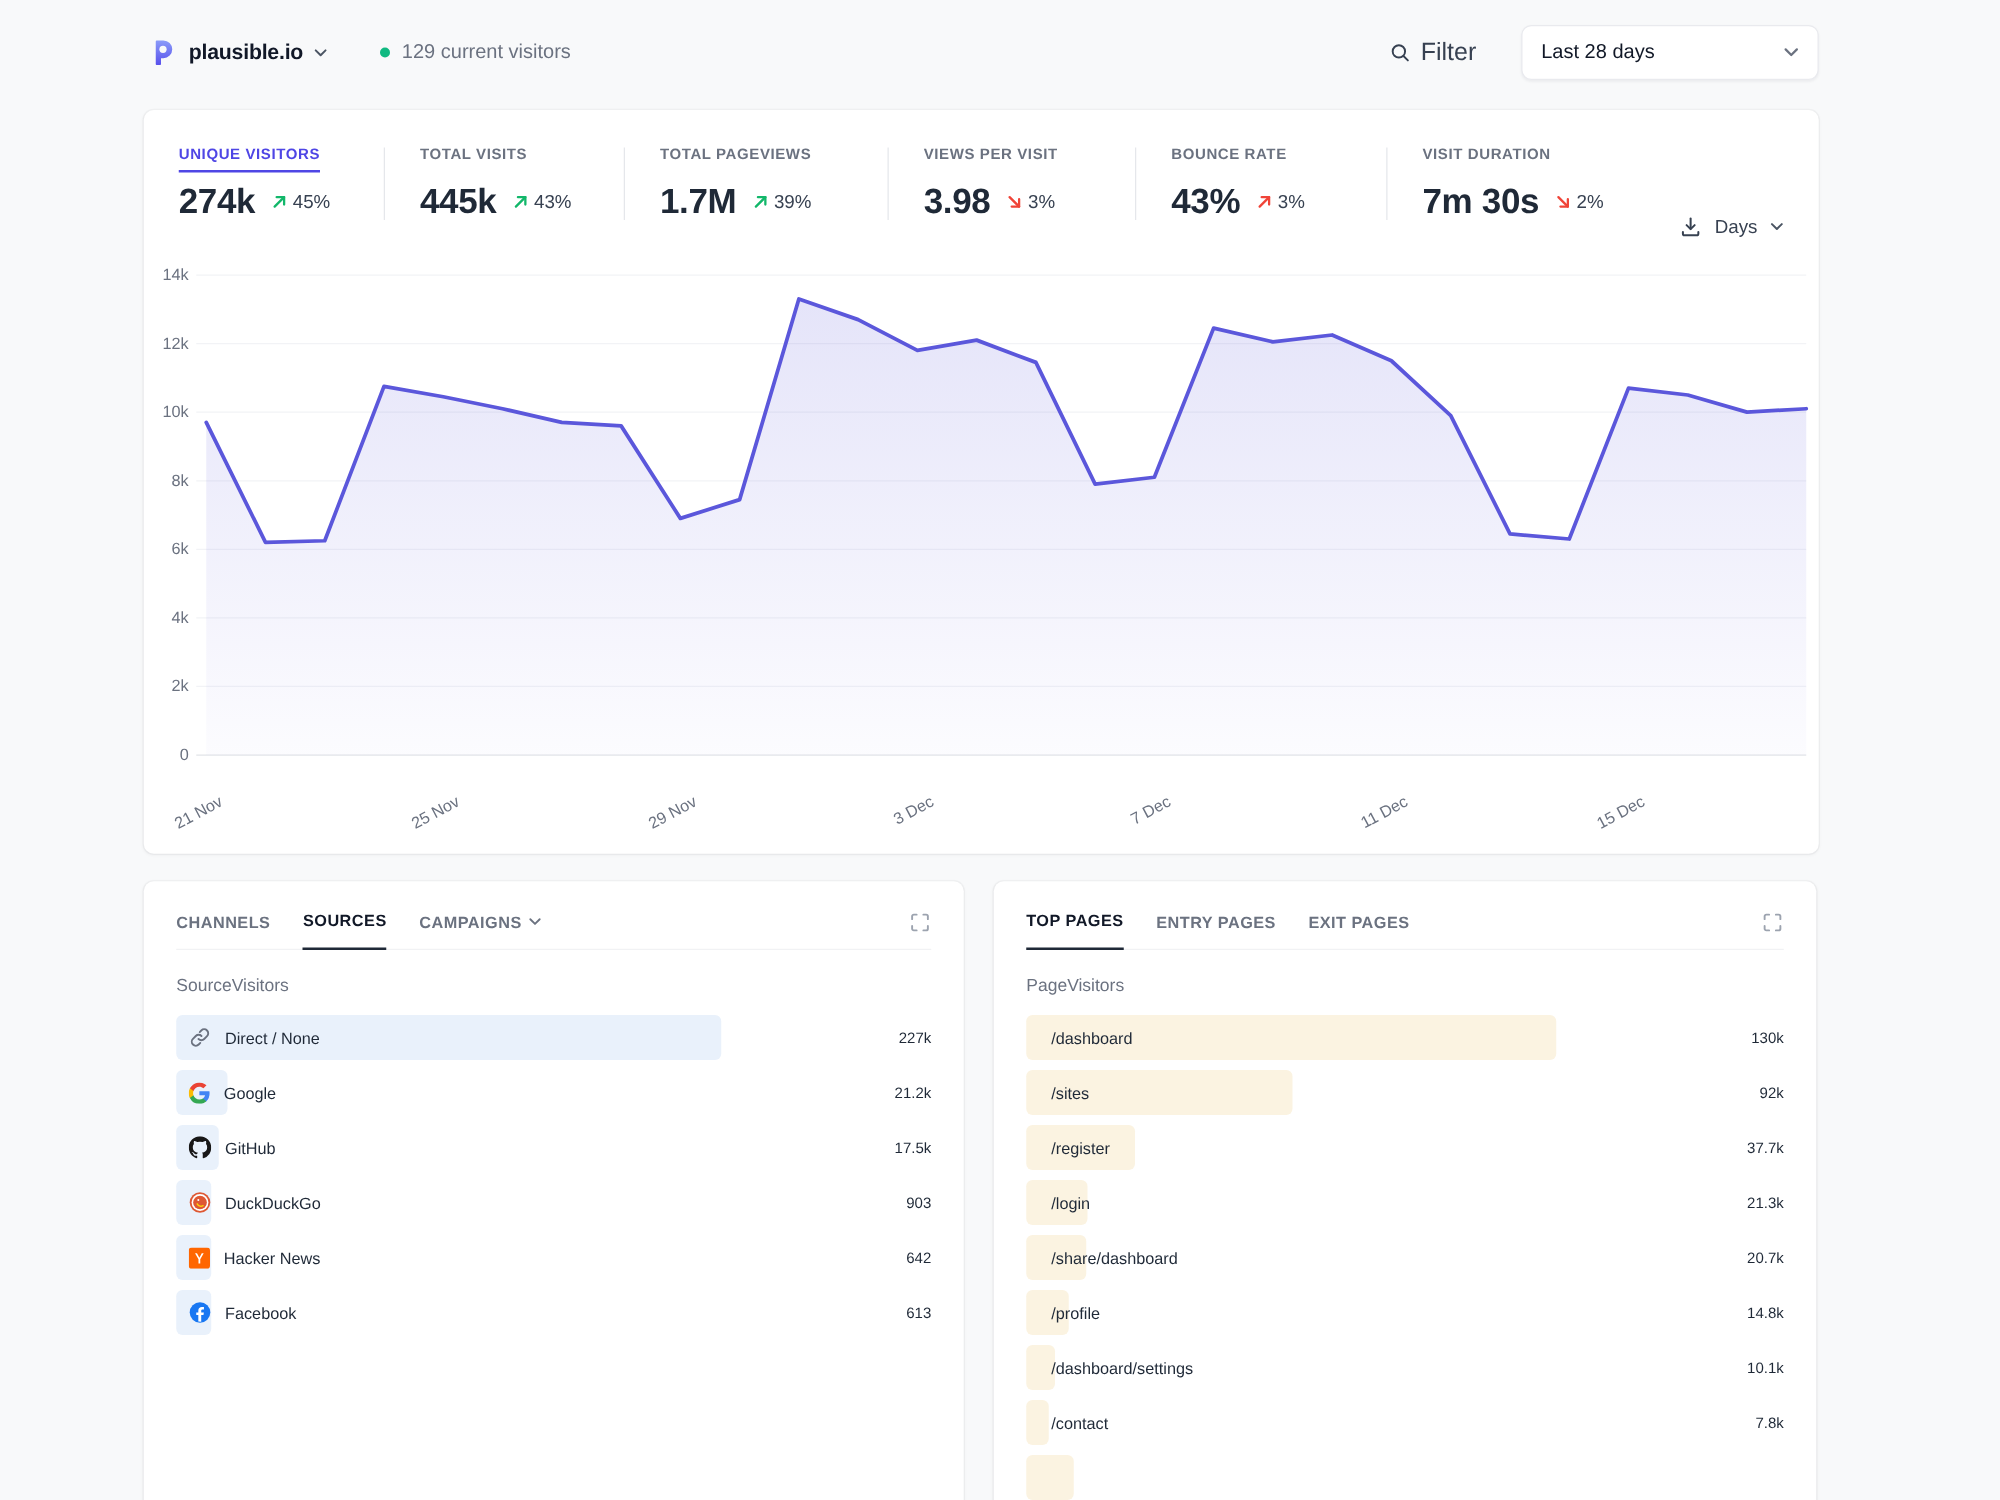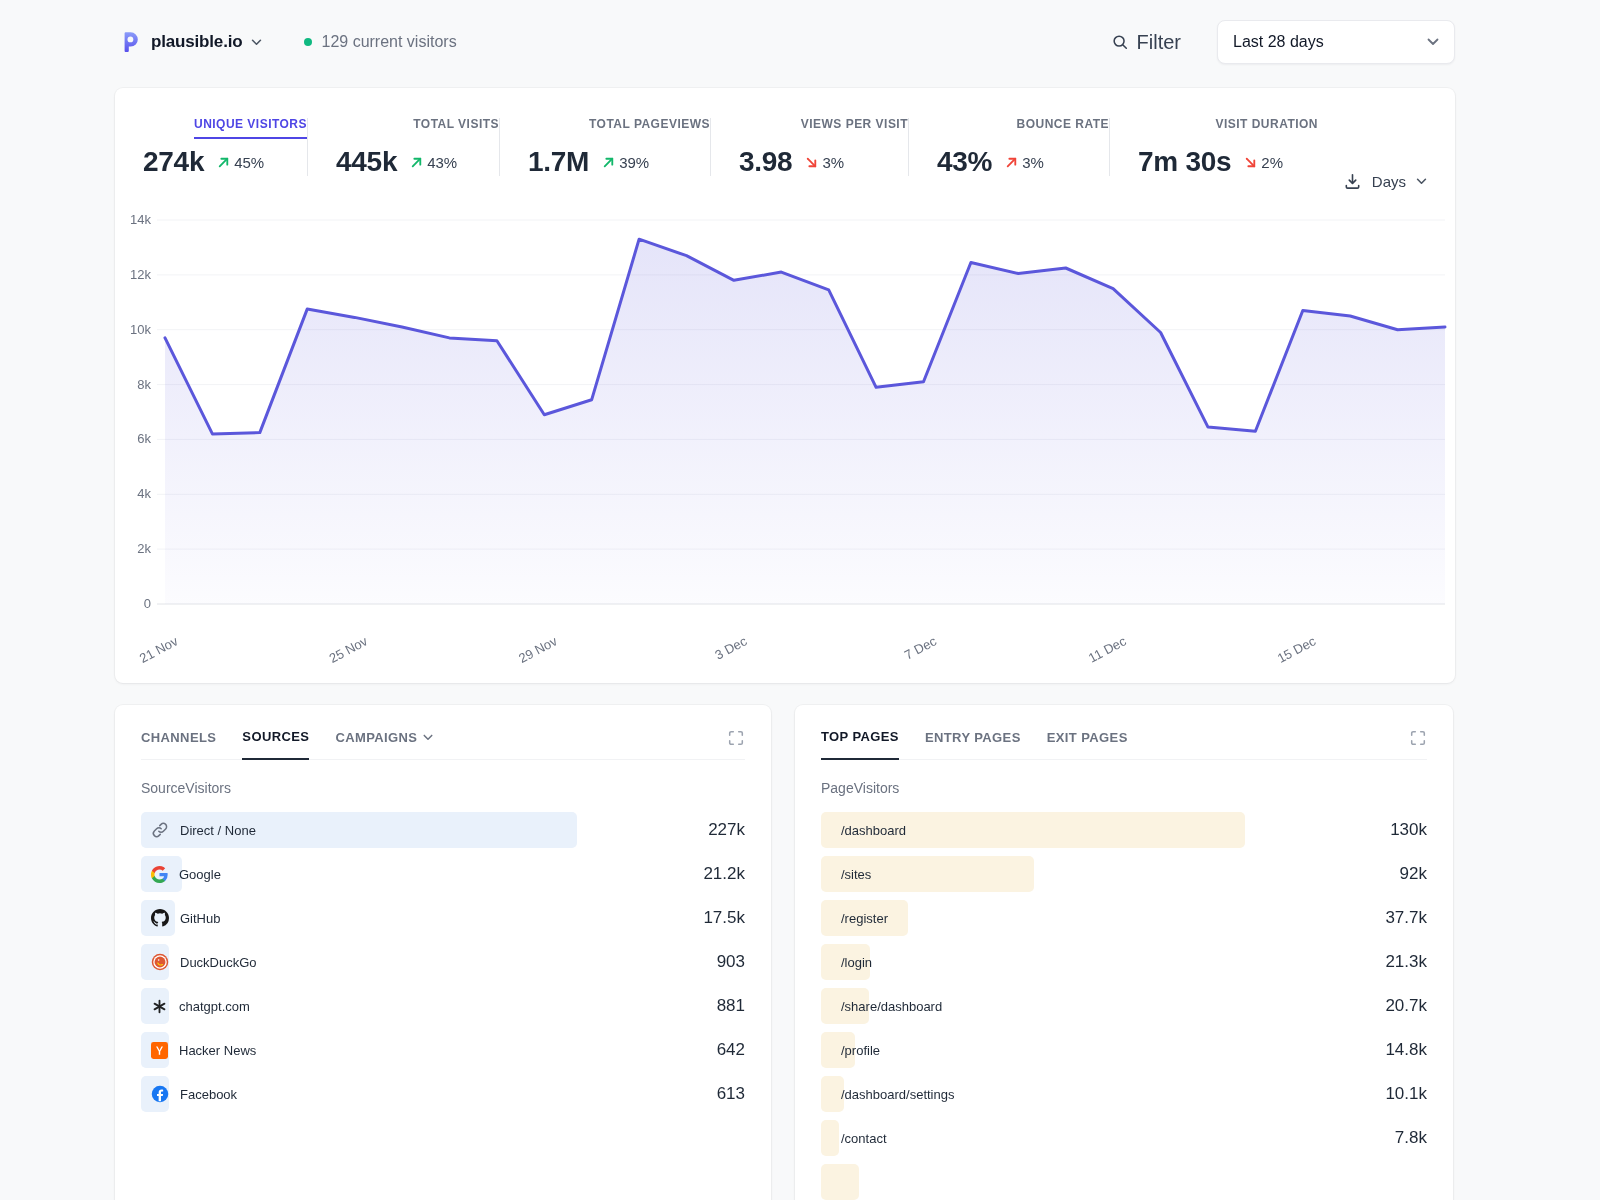--- a/index.html
+++ b/index.html
@@ -23,21 +23,21 @@
     box-shadow:0 1px 2px rgba(16,24,40,.05); display:flex; align-items:center; padding:0 15px;
     font-size:16px; color:#111827; font-weight:500; cursor:pointer; }
   .range-box .chev { margin-left:auto; color:#6B7280; }
 
   
   .card { position:absolute; background:#fff; border-radius:8px;
     box-shadow:0 0 0 1px rgba(16,24,40,.03), 0 1px 3px rgba(16,24,40,.06); }
   .card-main { left:115px; top:88px; width:1340px; height:595px; }
 
   
-  .stats { display:flex; align-items:flex-start; padding:26px 28px 0;text-align:right; }
+  .stats { display:flex; align-items:flex-start; padding:26px 28px 0; }
   .stat { white-space:nowrap; }
   .stat-label { font-size:12px; font-weight:700; letter-spacing:.04em; color:#6B7280;
     display:inline-block; padding-bottom:6px; border-bottom:2px solid transparent; cursor:pointer; }
   .stat.active .stat-label { color:#4F46E5; border-color:#4F46E5; }
   .stat-value-row { display:flex; align-items:center; gap:13px; margin-top:7px; }
   .stat-value { font-size:28px; font-weight:700; color:#1F2937; letter-spacing:-0.01em; }
   .stat-change { display:flex; align-items:center; gap:4px; font-size:15px; color:#374151; }
   .vsep { width:1px; align-self:stretch; height:58px; background:#E5E7EB; margin:4px 28px 0 0; }
 
   .interval { position:absolute; right:28px; top:84px; display:flex; align-items:center; gap:10px;
@@ -56,21 +56,21 @@
   .rows { position:relative; }
   .row { position:relative; height:44px; cursor:pointer; }
   .bar { position:absolute; left:0; top:4px; height:36px; border-radius:5px; }
   .card-sources .bar { background:#E9F1FB; }
   .card-pages  .bar { background:#FBF3E1; }
   .row-label { position:absolute; top:0; height:44px; display:flex; align-items:center; gap:11px;
     font-size:13px; color:#1F2937; }
   .card-sources .row-label { left:10px; }
   .card-pages  .row-label { left:20px; }
   .row-value { position:absolute; right:0; top:0; height:44px; display:flex; align-items:center;
-    font-size:17px; color:#1F2937; font-weight:500; }
+    font-size:12px; color:#1F2937; font-weight:500; }
   .ic { display:block; }
 </style>
 </head>
 <body>
 
 <div class="topbar">
   <div class="brand">
     <span>
       <svg class="ic" width="24" height="24" viewBox="0 0 24 24">
         <defs>
@@ -330,39 +330,20 @@
           </span>
           <span>DuckDuckGo</span>
         </div>
         <div class="row-value">903</div>
       </div>
       <div class="row">
         <div class="bar" style="width:28px"></div>
         <div class="row-label">
           <span>
             <svg class="ic" width="17" height="17" viewBox="0 0 24 24">
-              <g fill="#202123">
-                <rect x="10.7" y="2.6" width="2.6" height="10.4" rx="1.3"></rect>
-                <rect x="10.7" y="2.6" width="2.6" height="10.4" rx="1.3" transform="rotate(60 12 12)"></rect>
-                <rect x="10.7" y="2.6" width="2.6" height="10.4" rx="1.3" transform="rotate(120 12 12)"></rect>
-                <rect x="10.7" y="2.6" width="2.6" height="10.4" rx="1.3" transform="rotate(180 12 12)"></rect>
-                <rect x="10.7" y="2.6" width="2.6" height="10.4" rx="1.3" transform="rotate(240 12 12)"></rect>
-                <rect x="10.7" y="2.6" width="2.6" height="10.4" rx="1.3" transform="rotate(300 12 12)"></rect>
-              </g>
-            </svg>
-          </span>
-          <span>chatgpt.com</span>
-        </div>
-        <div class="row-value">881</div>
-      </div>
-      <div class="row">
-        <div class="bar" style="width:28px"></div>
-        <div class="row-label">
-          <span>
-            <svg class="ic" width="17" height="17" viewBox="0 0 24 24">
               <rect width="24" height="24" rx="3.5" fill="#FF6600"></rect>
               <path d="M11 13.4 7.1 6.4h2.2L12 11.5l2.7-5.1h2.2L13 13.4V18h-2z" fill="#fff"></path>
             </svg>
           </span>
           <span>Hacker News</span>
         </div>
         <div class="row-value">642</div>
       </div>
       <div class="row">
         <div class="bar" style="width:28px"></div>

